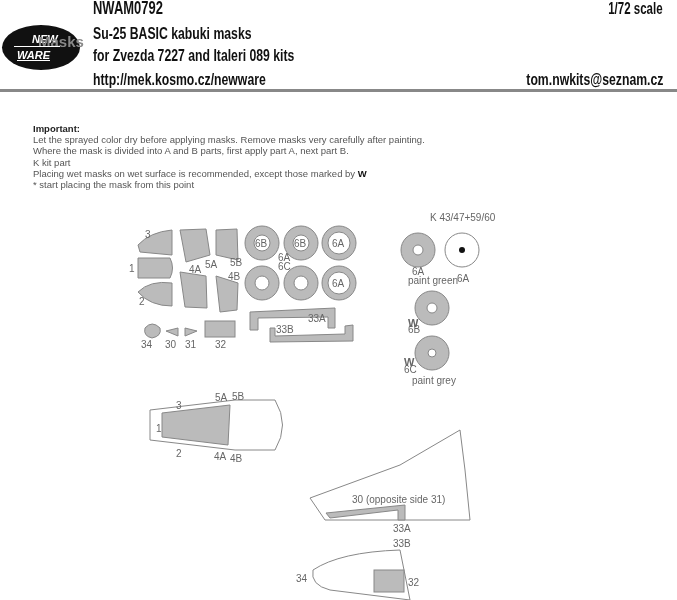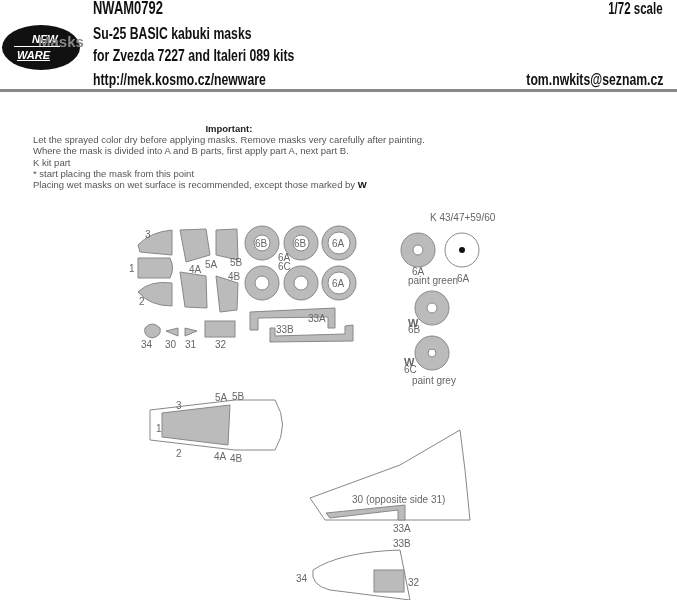--- a/index.html
+++ b/index.html
@@ -11,21 +11,21 @@
   .t3 { left:93px; top:70px; font-size:17px; transform:scaleX(0.72); }
   .scale { right:14px; top:0px; font-size:16px; transform:scaleX(0.72); transform-origin:right top; }
   .email { right:14px; top:70px; font-size:17px; transform:scaleX(0.72); transform-origin:right top; }
   .rule { position:absolute; left:0; top:89px; width:677px; height:3px; background:#888; }
   .logo { position:absolute; left:2px; top:25px; width:78px; height:45px; border-radius:50%; background:#111; }
   .logo .new { position:absolute; left:10px; top:8px; font-size:11px; font-weight:bold; font-style:italic; color:#fff;margin-left:20px; }
   .logo .masks { position:absolute; left:36px; top:8px; font-size:15px; font-weight:bold; color:#888; }
   .logo .ware { position:absolute; left:15px; top:24px; font-size:11px; font-weight:bold; font-style:italic; color:#fff;text-decoration:underline; }
   .logo .arrow { position:absolute; left:12px; top:21px; width:46px; height:1px; background:#fff; }
   .notes { position:absolute; left:33px; top:123px; font-size:9.5px; line-height:11.2px; color:#555; }
-  .notes .imp { color:#222; font-weight:bold;text-align:center; }
+  .notes .imp { color:#222; font-weight:bold; }
   .notes .w { color:#111; font-weight:bold; }
   svg.diag { position:absolute; left:0; top:0; }
   svg text { font-family:"Liberation Sans", sans-serif; fill:#666; }
 </style>
 </head>
 <body>
 
 <div class="logo">
   <span class="new">NEW</span>
   <span class="masks">Masks</span>
@@ -38,22 +38,22 @@
 <div class="hdr t3">http://mek.kosmo.cz/newware</div>
 <div class="hdr scale">1/72 scale</div>
 <div class="hdr email">tom.nwkits@seznam.cz</div>
 <div class="rule"></div>
 
 <div class="notes">
   <div class="imp">Important:</div>
   <div>Let the sprayed color dry before applying masks. Remove masks very carefully after painting.</div>
   <div>Where the mask is divided into A and B parts, first apply part A, next part B.</div>
   <div>K kit part</div>
+  <div><span>Placing wet masks on wet surface is recommended, except those marked by </span><span class="w">W</span></div>
   <div>*  start placing the mask from this point</div>
-  <div><span>Placing wet masks on wet surface is recommended, except those marked by </span><span class="w">W</span></div>
 </div>
 
 <svg class="diag" width="677" height="600">
   <g fill="#bbb" stroke="#888" stroke-width="1">
     <path d="M138 245 Q150 232 172 230 L172 255 L140 252 Z"></path>
     <path d="M138 258 L170 258 Q175 268 170 278 L138 278 Z"></path>
     <path d="M138 292 Q150 280 172 283 L172 306 Q150 306 138 292 Z"></path>
     <path d="M180 230 L206 229 L210 255 L186 262 Z"></path>
     <path d="M216 230 L237 229 L238 260 L216 255 Z"></path>
     <path d="M180 272 L206 276 L207 308 L185 307 Z"></path>

